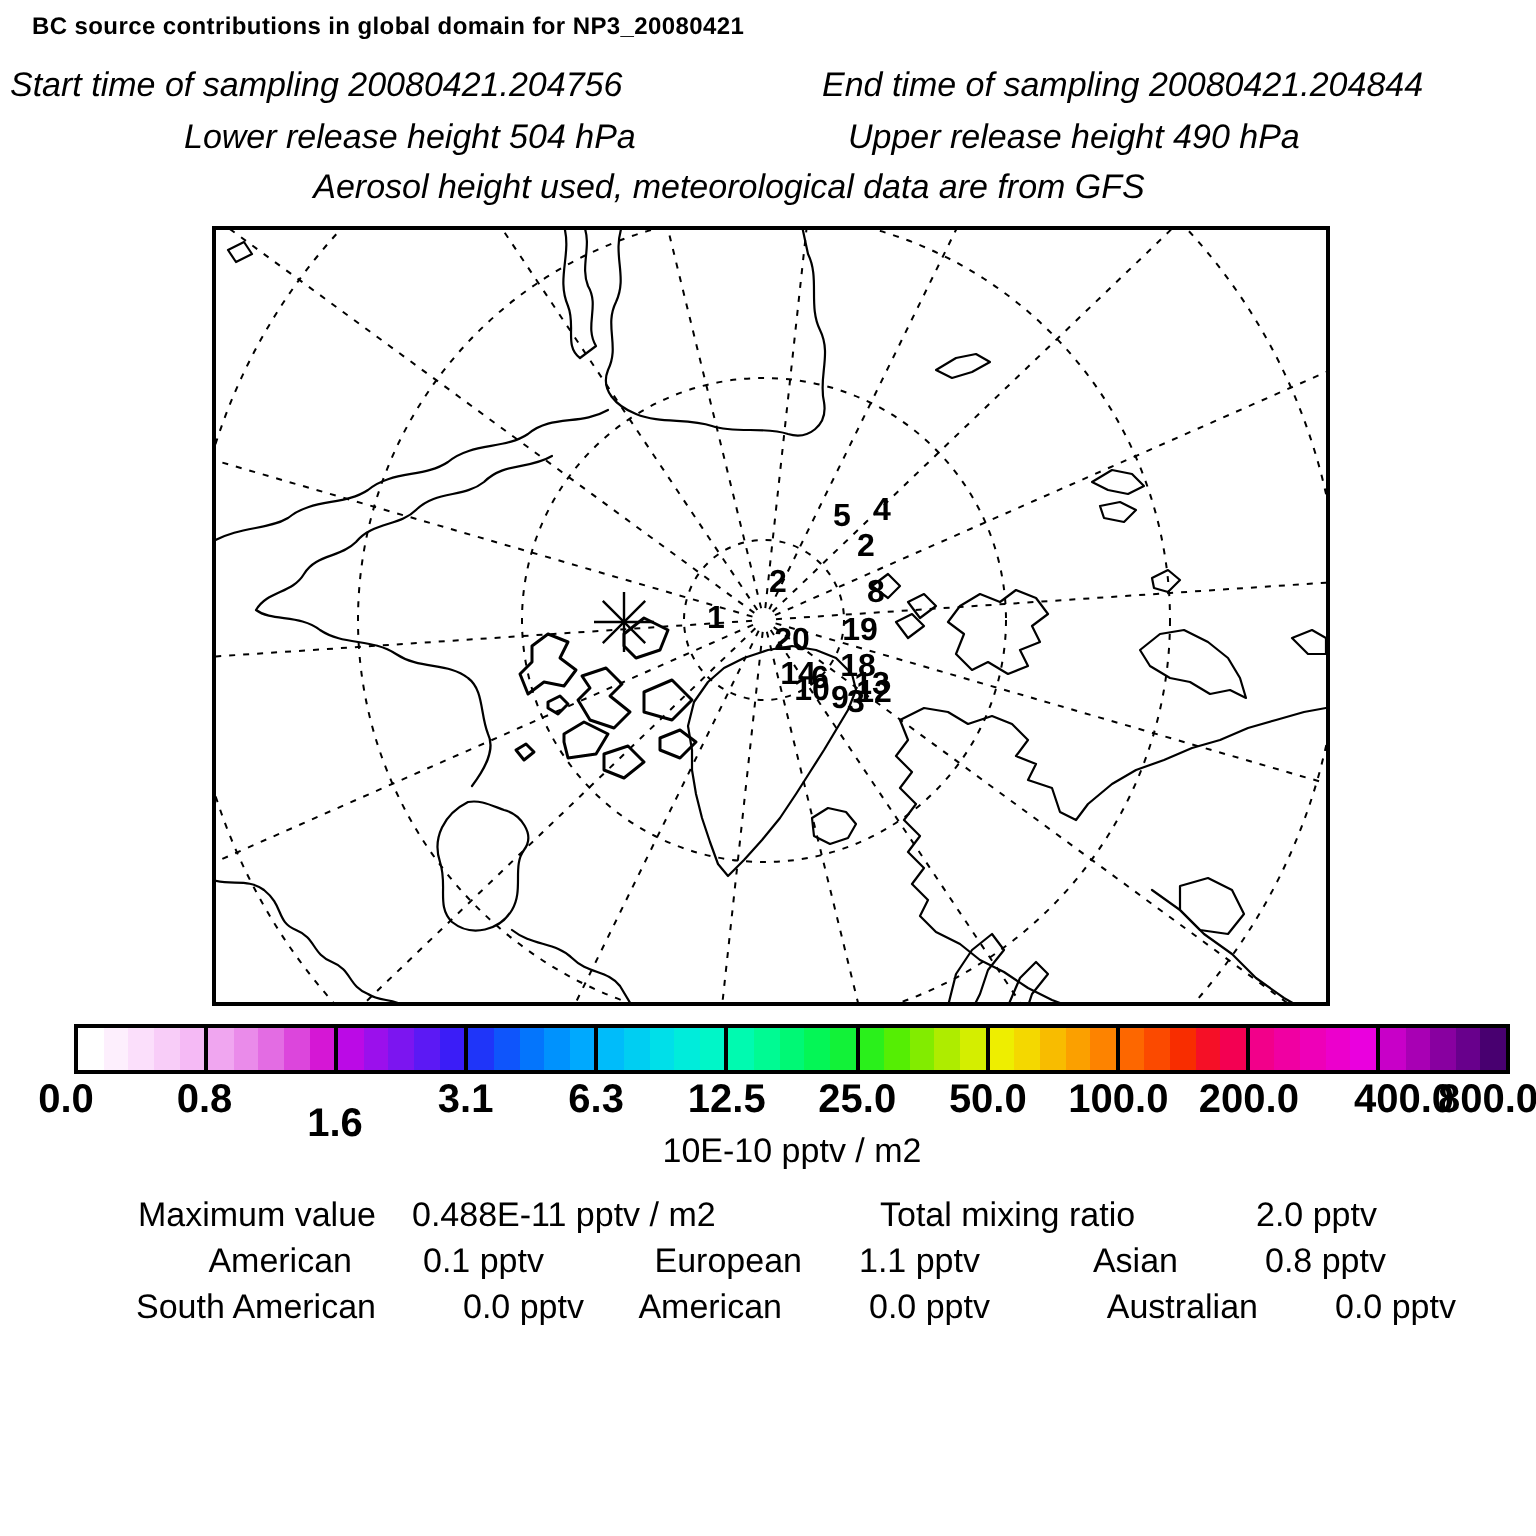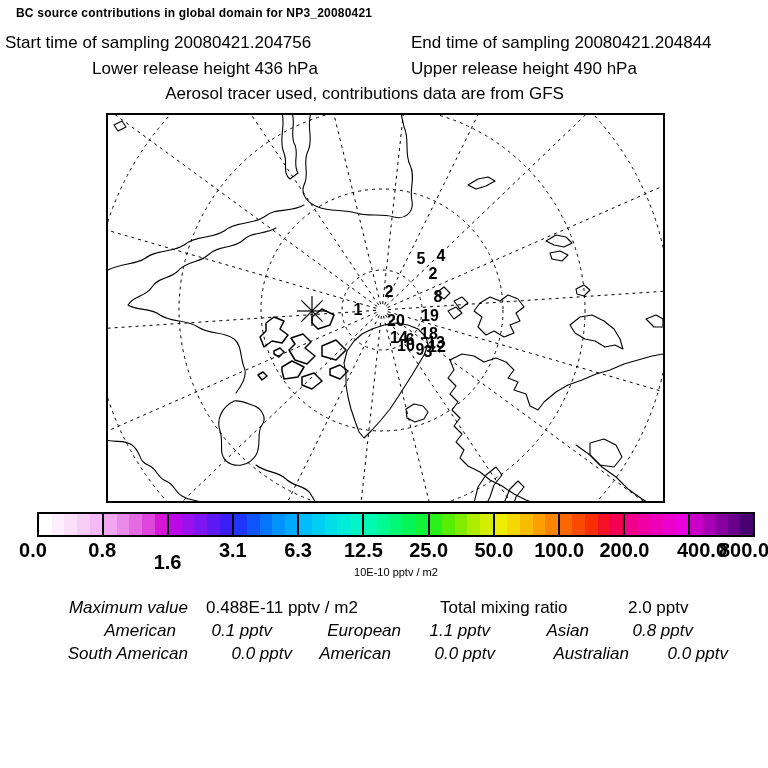--- a/index.html
+++ b/index.html
@@ -1,54 +1,54 @@
 <!DOCTYPE html>
 <html><head>
 <meta charset="utf-8">
 <style>
   * { margin:0; padding:0; box-sizing:border-box; }
   html,body { width:768px; height:768px; background:#fff; color:#000;
     font-family:"Liberation Sans", sans-serif; position:relative; overflow:hidden; }
   .abs { position:absolute; white-space:nowrap; }
   .title { font-size:12px; font-weight:bold; letter-spacing:.2px; }
-  .hline { font-size:17px; }
+  .hline { font-size:17px;font-style:italic; }
   .center { text-align:center; }
   
   .map-frame { position:absolute; left:106px; top:113px; width:559px; height:390px; }
   .map-frame svg { position:absolute; left:0; top:0; }
   #graticule circle, #graticule line { fill:none; stroke:#000; stroke-width:1; stroke-dasharray:3 4; }
   .coast { fill:none; stroke:#000; stroke-width:1.1; stroke-linejoin:round; stroke-linecap:round; }
   .coast-heavy { stroke-width:1.5; }
   #marker line { stroke:#000; stroke-width:1.2; }
   #map-labels { position:absolute; left:0; top:0; width:559px; height:390px; }
   .maplabel { position:absolute; transform:translate(-50%,-50%);
     font-size:16px; font-weight:bold; line-height:1; }
   
   .cbar { position:absolute; left:37px; top:512px; width:718px; height:25px;
     border:2px solid #000; display:flex; }
   .seg { flex:1 1 0; display:flex; border-left:2px solid #000; }
   .seg:first-child { border-left:none; }
   .sub { flex:1 1 0; }
   .ticks { position:absolute; left:37px; top:539px; width:718px; height:18px; }
   .ticks span { position:absolute; transform:translateX(-50%);
     font-size:20px; font-weight:bold; white-space:nowrap; }
-  .unit { position:absolute; left:37px; top:566px; width:718px; text-align:center; font-size:11px; }
+  .unit { position:absolute; left:37px; top:566px; width:718px; text-align:center; font-size:17px; }
   
   .s { position:absolute; font-size:17px; white-space:nowrap; height:19px; }
-  .r { text-align:right;font-style:italic; }
+  .r { text-align:right; }
 </style>
 </head>
 <body>
 
 <div class="abs title" style="left:16px; top:6px;">BC  source contributions in global domain for NP3_20080421</div>
 <div class="abs hline" style="left:5px; top:33px;">Start time of sampling 20080421.204756</div>
 <div class="abs hline" style="left:411px; top:33px;">End time of sampling 20080421.204844</div>
-<div class="abs hline" style="left:92px; top:59px;">Lower release height  436 hPa</div>
-<div class="abs hline" style="left:411px; top:59px;">Upper release height  490 hPa</div>
-<div class="abs hline center" style="left:37px; top:84px; width:655px;">Aerosol tracer used, contributions data are from GFS</div>
+<div class="abs hline" style="left:92px; top:59px;">Lower release height  504 hPa</div>
+<div class="abs hline" style="left:424px; top:59px;">Upper release height  490 hPa</div>
+<div class="abs hline center" style="left:37px; top:84px; width:655px;">Aerosol height used, meteorological data are from GFS</div>
 
 <div class="map-frame">
   <svg width="559" height="390" viewBox="0 0 559 390">
     <defs>
         <clipPath id="mapclip">
           <rect x="2" y="2" width="555" height="386"></rect>
         </clipPath>
       </defs>
 
     <g id="graticule" clip-path="url(#mapclip)">

